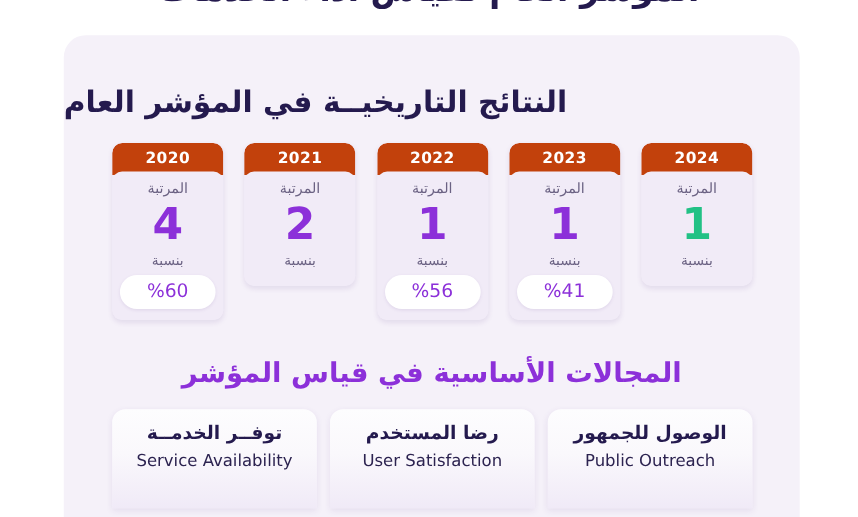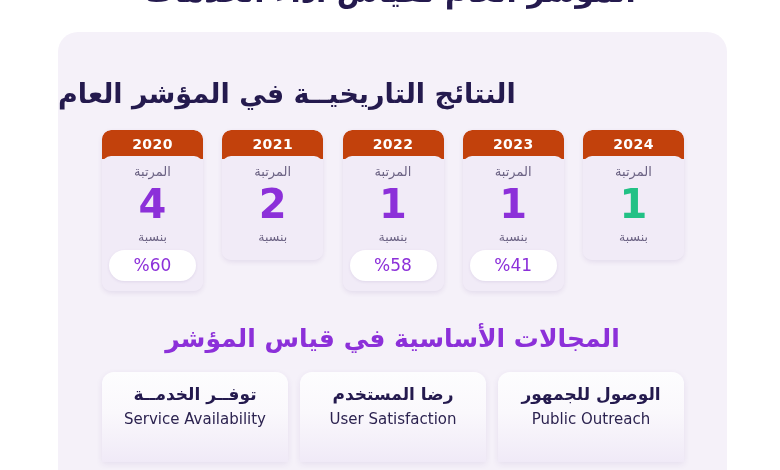--- a/index.html
+++ b/index.html
@@ -213,21 +213,21 @@
         <div class="pct-pill" style="color:#8c30d9">%41</div>
       </div>
     </div>
 
     <div class="year-card">
       <div class="year-head">2022</div>
       <div class="year-body">
         <div class="rank-label">المرتبة</div>
         <div class="rank-value" style="color:#8c30d9">1</div>
         <div class="pct-label">بنسبة</div>
-        <div class="pct-pill" style="color:#8c30d9">%58</div>
+        <div class="pct-pill" style="color:#8c30d9">%56</div>
       </div>
     </div>
 
     <div class="year-card">
       <div class="year-head">2021</div>
       <div class="year-body">
         <div class="rank-label">المرتبة</div>
         <div class="rank-value" style="color:#8c30d9">2</div>
         <div class="pct-label">بنسبة</div>
       </div>

